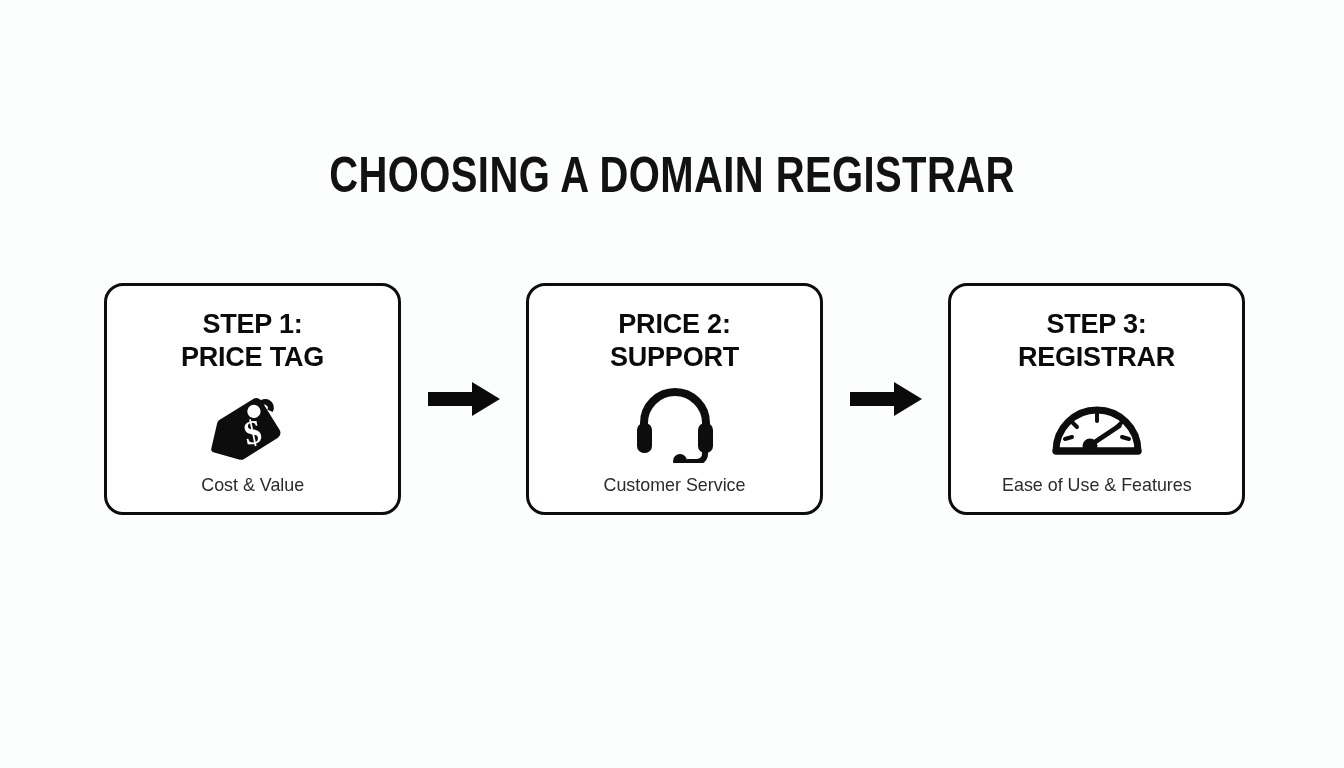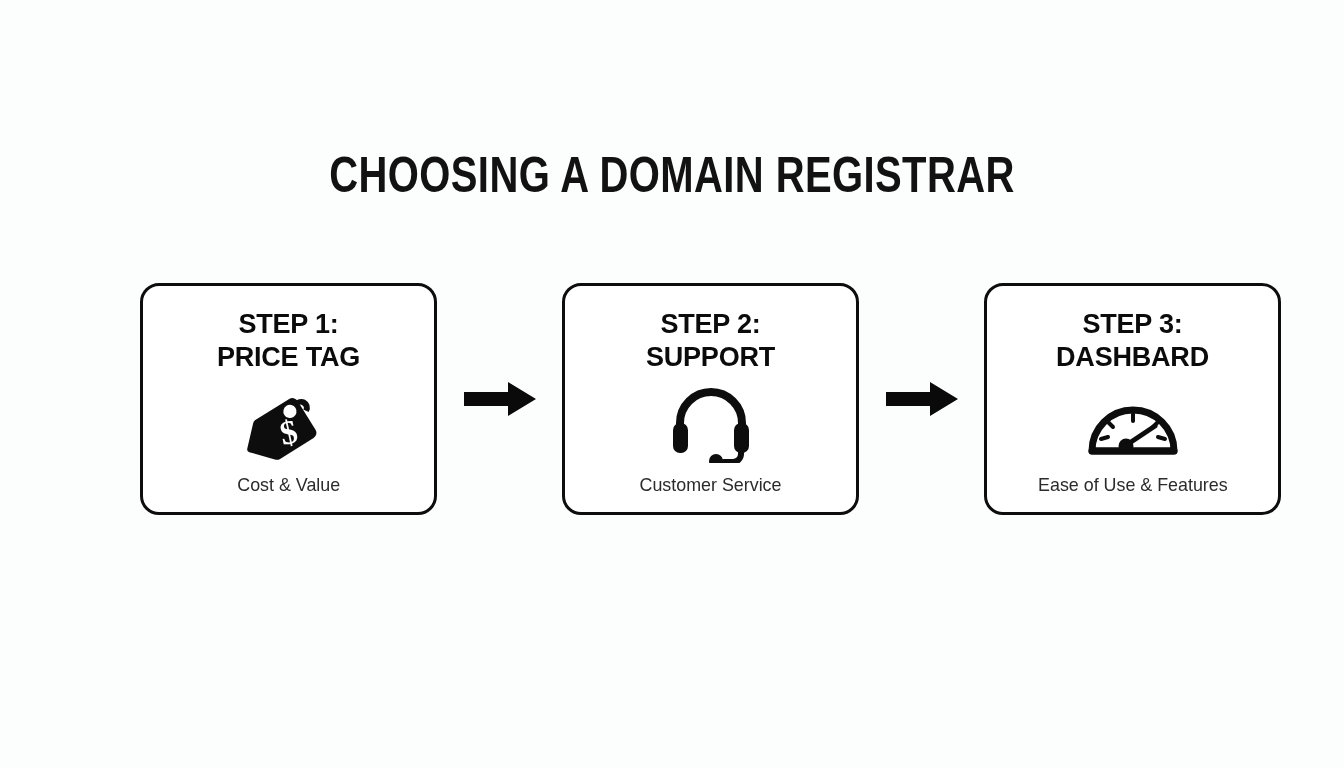--- a/index.html
+++ b/index.html
@@ -46,21 +46,20 @@
   .flow-row {
     position: absolute;
     left: 104px;
     top: 283px;
     width: 1141px;
     height: 232px;
     display: flex;
     flex-direction: row;
     align-items: center;
     justify-content: space-between;
-    margin-left: 36px;
   }
 
   .step-card {
     box-sizing: border-box;
     width: 297px;
     height: 232px;
     border: 3px solid #0d0d0d;
     border-radius: 19px;
     background: #ffffff;
     display: flex;
@@ -135,21 +134,21 @@
       <div class="step-caption">Cost &amp; Value</div>
     </div>
 
     <div class="flow-arrow">
       <svg width="72" height="38" viewBox="0 0 72 38">
         <path d="M0 12 h44 V2 L72 19 L44 36 V26 H0 Z" fill="#0a0a0a"></path>
       </svg>
     </div>
 
     <div class="step-card">
-      <div class="step-heading">STEP 2:
+      <div class="step-heading">PRICE 2:
 SUPPORT</div>
       <div class="icon-slot">
         <svg width="86" height="76" viewBox="0 0 86 76">
           <path d="M12 44 V36 A31 31 0 0 1 74 36 V44" fill="none" stroke="#0d0d0d" stroke-width="8" stroke-linecap="round"></path>
           <rect x="5" y="36" width="15" height="30" rx="7" fill="#0d0d0d"></rect>
           <rect x="66" y="36" width="15" height="30" rx="7" fill="#0d0d0d"></rect>
           <path d="M73 64 V67 a8 8 0 0 1 -8 8 h-9" fill="none" stroke="#0d0d0d" stroke-width="6" stroke-linecap="round"></path>
           <circle cx="48" cy="74" r="7" fill="#0d0d0d"></circle>
         </svg>
       </div>
@@ -157,21 +156,21 @@
     </div>
 
     <div class="flow-arrow">
       <svg width="72" height="38" viewBox="0 0 72 38">
         <path d="M0 12 h44 V2 L72 19 L44 36 V26 H0 Z" fill="#0a0a0a"></path>
       </svg>
     </div>
 
     <div class="step-card">
       <div class="step-heading">STEP 3:
-DASHBARD</div>
+REGISTRAR</div>
       <div class="icon-slot">
         <svg width="96" height="68" viewBox="0 0 96 68">
           <path d="M7 60 A41 41 0 0 1 89 60 Z" fill="none" stroke="#0d0d0d" stroke-width="7" stroke-linejoin="round"></path>
           <line x1="7" y1="60" x2="89" y2="60" stroke="#0d0d0d" stroke-width="7" stroke-linecap="round"></line>
           <g stroke="#0d0d0d" stroke-width="4" stroke-linecap="round">
             <line x1="16" y1="48" x2="23" y2="46"></line>
             <line x1="23" y1="31" x2="28" y2="36"></line>
             <line x1="48" y1="23" x2="48" y2="30"></line>
             <line x1="73" y1="31" x2="68" y2="36"></line>
             <line x1="80" y1="48" x2="73" y2="46"></line>

